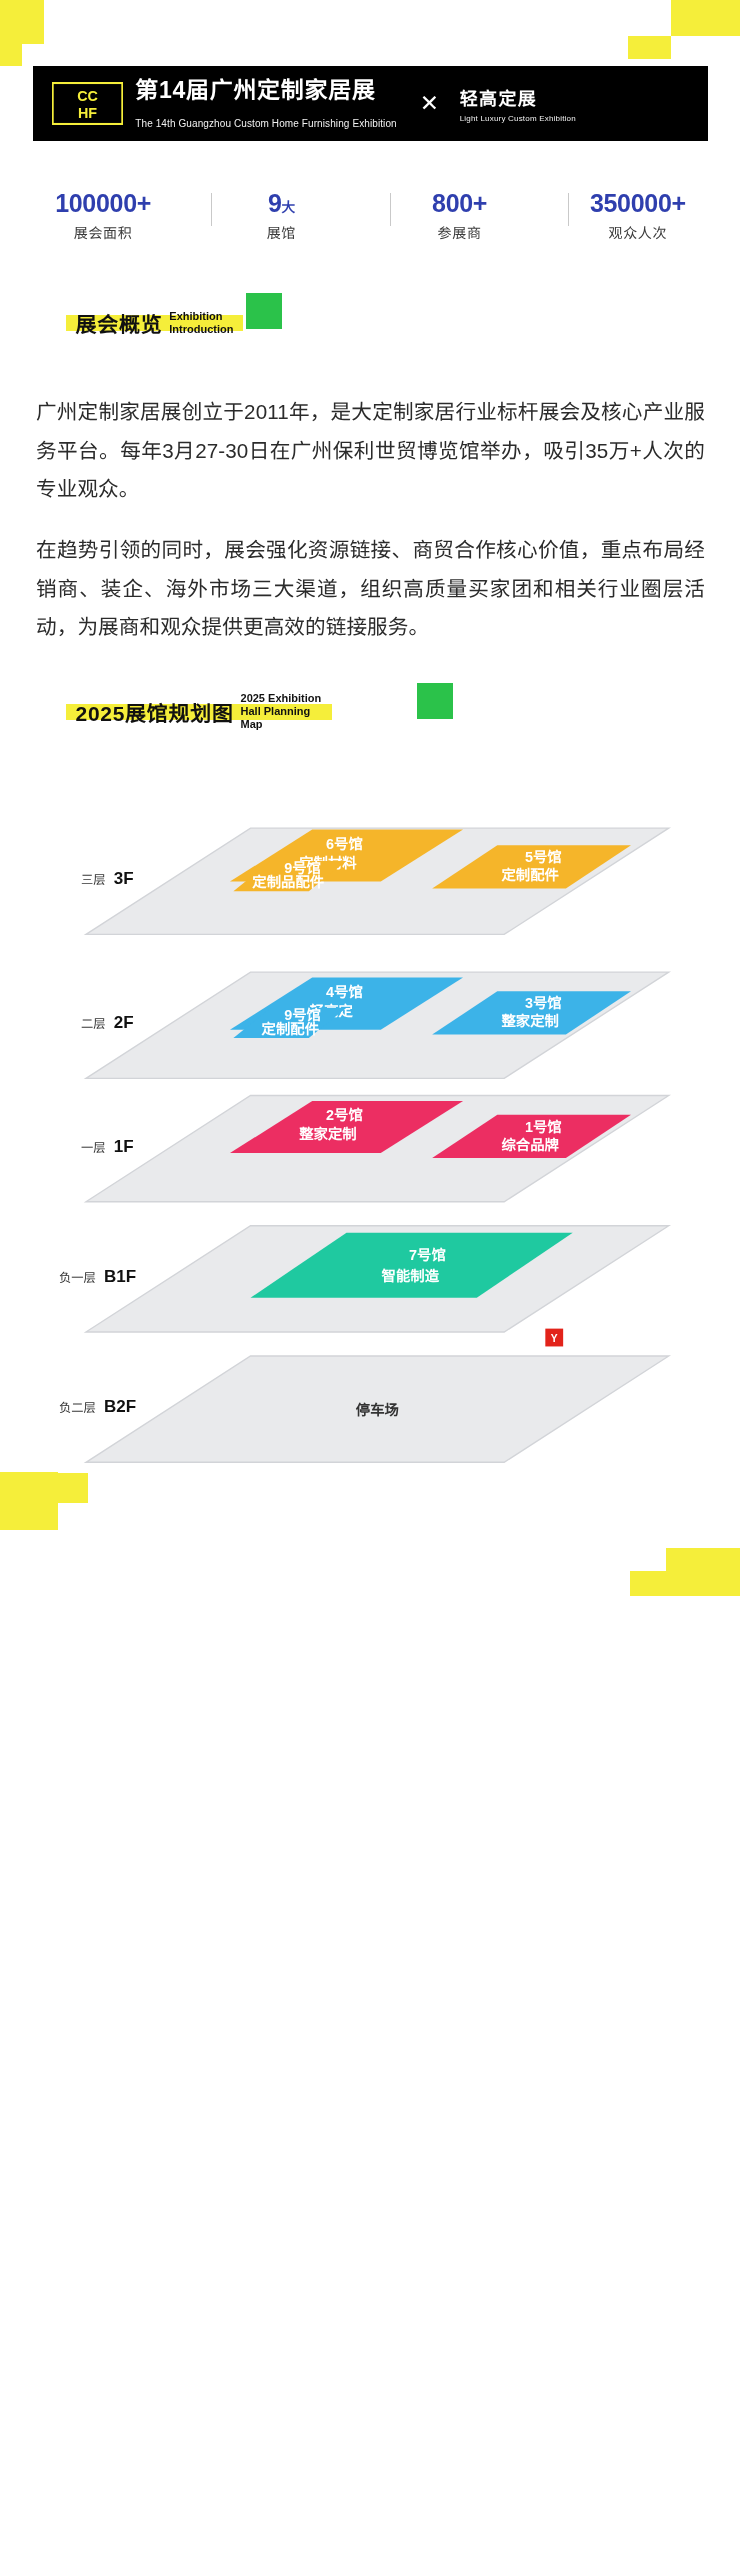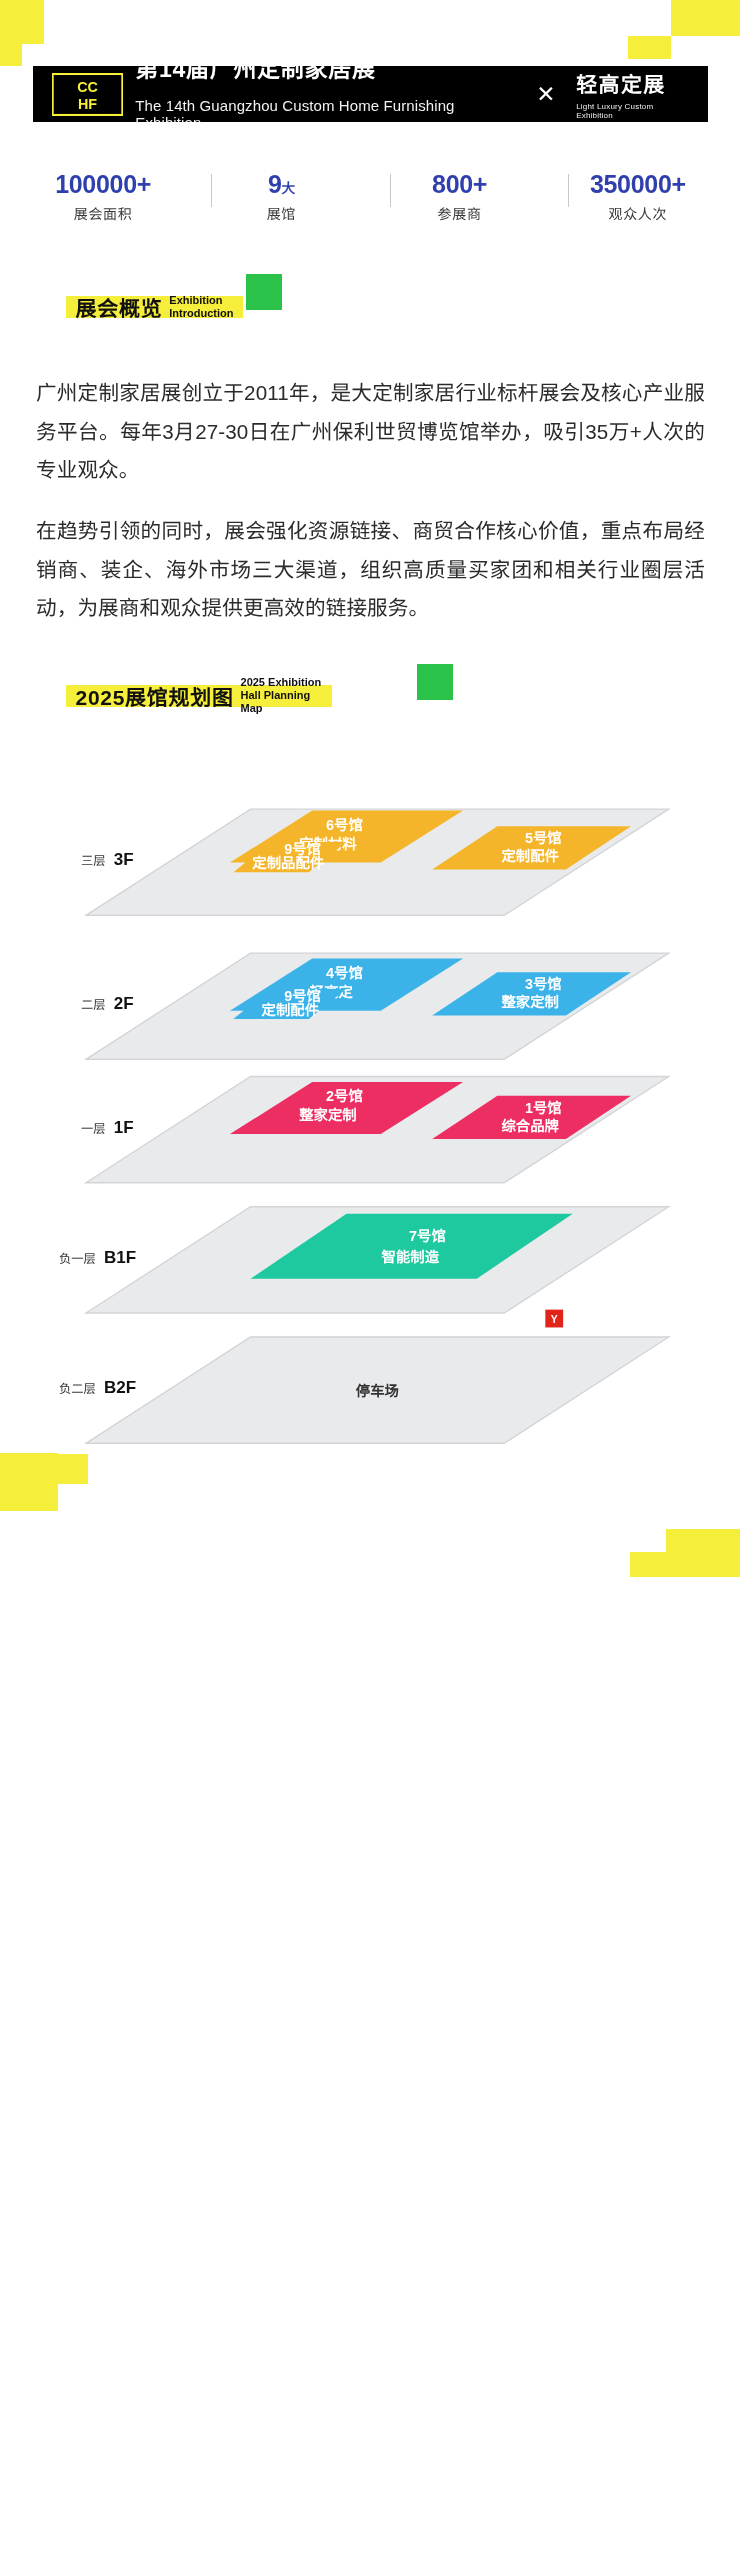--- a/index.html
+++ b/index.html
@@ -14,57 +14,58 @@
   .deco { position: absolute; background: #f5ee3a; }
   .deco-a { left: 0; top: 0; width: 44px; height: 44px; }
   .deco-b { left: 0; top: 44px; width: 22px; height: 22px; }
   .deco-c { left: 671px; top: 0; width: 70px; height: 36px; }
   .deco-d { left: 628px; top: 36px; width: 43px; height: 23px; }
 
   
   .header {
     position: relative;
     margin: 66px 33px 0 33px;
-    height: 56px;
+    height: 75px;
     background: #000000;
     display: flex;
     align-items: center;
     padding: 0 19px;
   }
   .logo-mark {
     width: 71px; height: 43px;
     display: flex; align-items: center; justify-content: center;
     flex: 0 0 auto;
   }
   .logo-mark svg { display: block; }
   .title-cn {
     color: #ffffff;
     font-size: 23px;
     font-weight: bold;
     letter-spacing: 0.7px;
     line-height: 1.1;
   }
   .title-en {
     color: #ffffff;
-    font-size: 15px;
+    font-size: 10px;
     letter-spacing: 0.1px;
     margin-top: 15px;
     opacity: .95;
+    text-align: right;
   }
   .title-block { margin-left: 12.3px; }
   .x-sep {
     margin: 0 20.6px 0 23px;
     color: #ffffff;
     font-size: 23px;
     font-weight: 300;
     line-height: 1;
   }
   .title2-cn {
     color: #ffffff;
-    font-size: 21px;
+    font-size: 18px;
     font-weight: bold;
     letter-spacing: 1.4px;
   }
   .title2-en {
     color: #ffffff;
     font-size: 8px;
     letter-spacing: 0.2px;
     margin-top: 4.1px;
     opacity: .95;
   }
@@ -114,21 +115,21 @@
     position: absolute;
     width: 36px; height: 36px;
     background: #2bc24a;
     left: 213px; top: -12.3px;
   }
   .green-sq.sq2 { left: 384px; top: -11px; }
   .head-pill {
     position: absolute;
     left: 33px; top: 9.6px;
     background: #f5ee3a;
-    height: 22px;
+    height: 16px;
     display: flex;
     align-items: center;
     padding: 0 9.6px;
   }
   .head-cn {
     font-size: 21px;
     font-weight: bold;
     color: #111;
     letter-spacing: 0.7px;
   }

